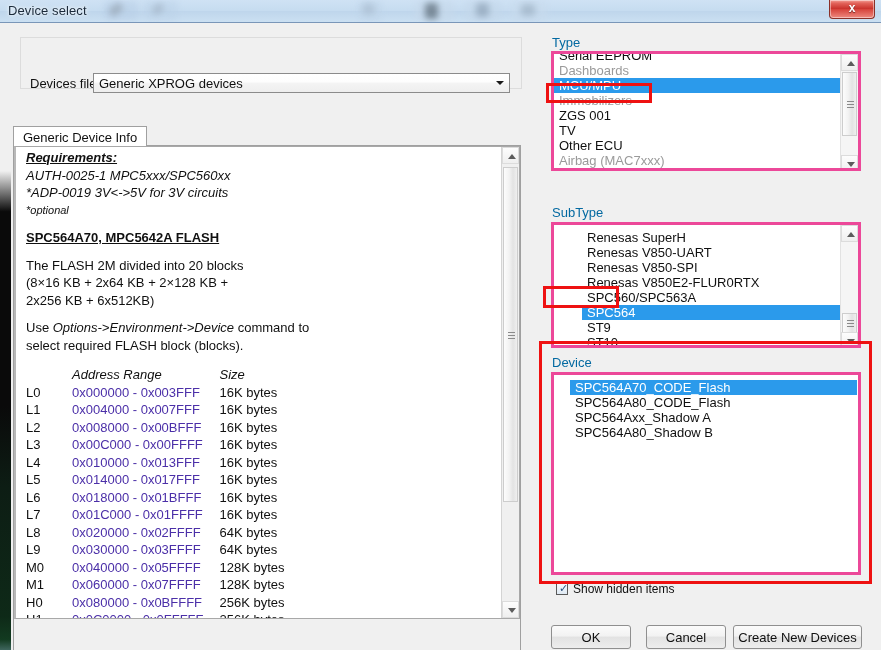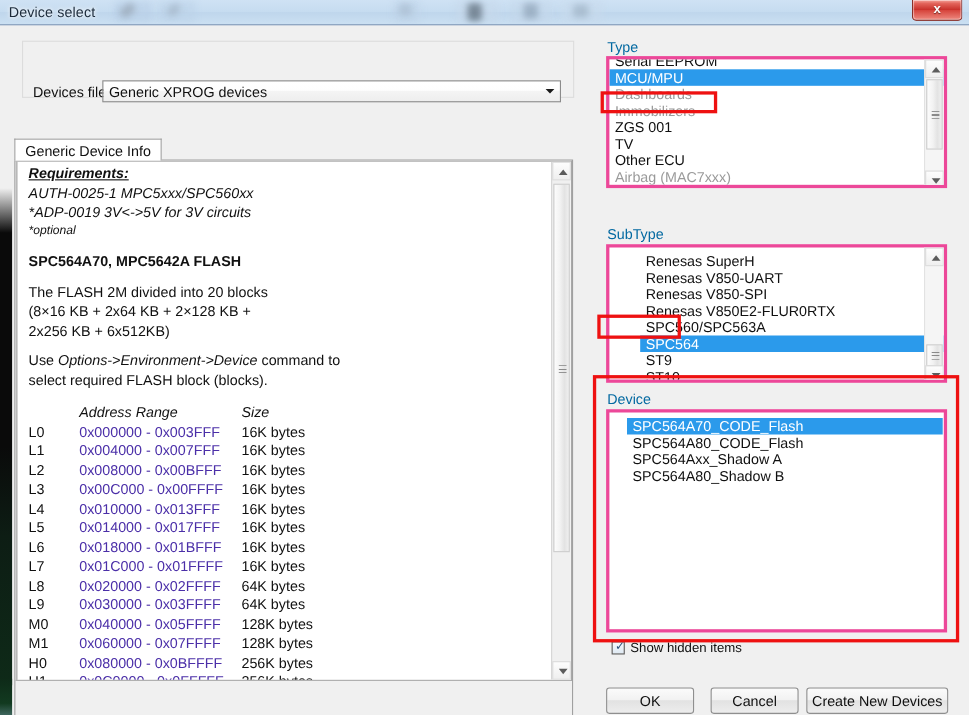--- a/index.html
+++ b/index.html
@@ -159,21 +159,21 @@
     color: #101010;
     line-height: 17.5px;
   }
   #info-text .req-title {
     font-weight: bold;
     font-style: italic;
     text-decoration: underline;
   }
   #info-text .ital { font-style: italic; }
   #info-text .small-ital { font-style: italic; font-size: 11px; }
-  #info-text .chip { font-weight: bold; }
+  #info-text .chip { font-weight: bold; text-decoration: underline; }
   #info-text .gap { display:block; height: 10px; }
   .tbl { border-collapse: collapse; margin-top: 2px; }
   .tbl td { padding: 0; font-size: 13px; line-height: 17.5px; white-space: nowrap; }
   .tbl td.c0 { width: 46px; }
   .tbl td.c1 { width: 120px; color: #4b2fa8; }
   .tbl td.c2 { padding-left: 16px; }
   .tbl td.hdr { font-style: italic; color: #101010; }
 
   
   #info-sb {
@@ -447,22 +447,22 @@
           </div>
       </div>
     </div>
 
     <div id="btn-viewfull">View Full Info</div>
 
     <div class="grp-label" style="left:552px; top:12px;">Type</div>
     <div class="listbox" id="lb-type" style="left:551px; top:28px; width:310px; height:120px;">
       <div class="lb-items" id="type-items" style="top:-6px;">
           <div class="lb-item">Serial EEPROM</div>
+          <div class="lb-item dim">Dashboards</div>
           <div class="lb-item sel">MCU/MPU</div>
-          <div class="lb-item dim">Dashboards</div>
           <div class="lb-item dim">Immobilizers</div>
           <div class="lb-item">ZGS 001</div>
           <div class="lb-item">TV</div>
           <div class="lb-item">Other ECU</div>
           <div class="lb-item dim">Airbag (MAC7xxx)</div>
           <div class="lb-item dim">Airbag (XC2xxx)</div>
         </div>
       <div class="lb-sb">
         <div class="sb-btn sb-up" style="top:0;">
             <span class="tri"></span>

